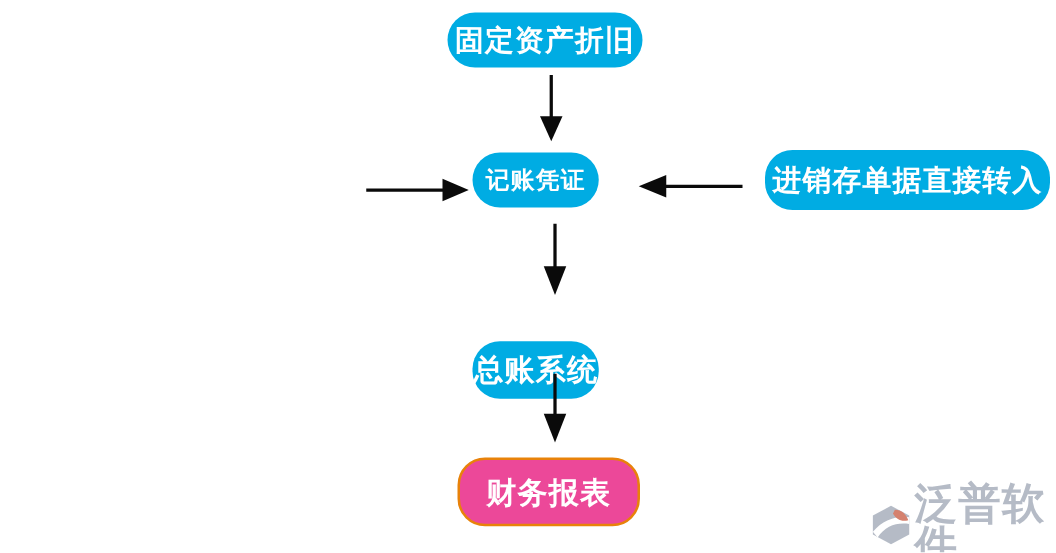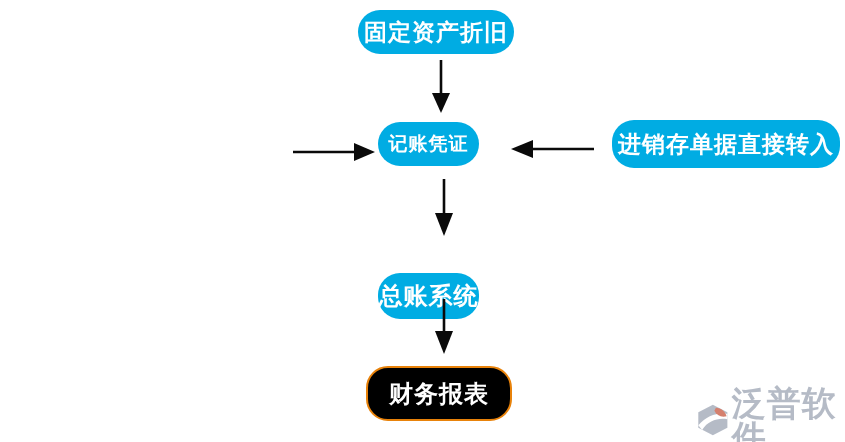--- a/index.html
+++ b/index.html
@@ -28,21 +28,21 @@
     white-space: nowrap;
     border-radius: 22px;
   }
   .node-fixed-asset   { left: 358px; top: 10px;  width: 156px; height: 44px; }
   .node-mrp           { left: 5px;   top: 120px; width: 278px; height: 46px; font-size: 24px; }
   .node-voucher       { left: 378px; top: 122px; width: 101px; height: 44px; font-size: 19px; }
   .node-expenses      { left: 612px; top: 120px; width: 228px; height: 48px; }
   .node-ledger        { left: 378px; top: 246px; width: 101px; height: 46px; font-size: 24px; margin-top: 27px; }
   .node-report {
     left: 366px; top: 366px; width: 146px; height: 55px;
-    background: #000000;
+    background: #ec4899;
     border: 2px solid #E8820A;
     border-radius: 22px;
     box-sizing: border-box;
     font-size: 24px;
   }
   .arrows {
     position: absolute;
     left: 0; top: 0;
     width: 845px;
     height: 442px;

